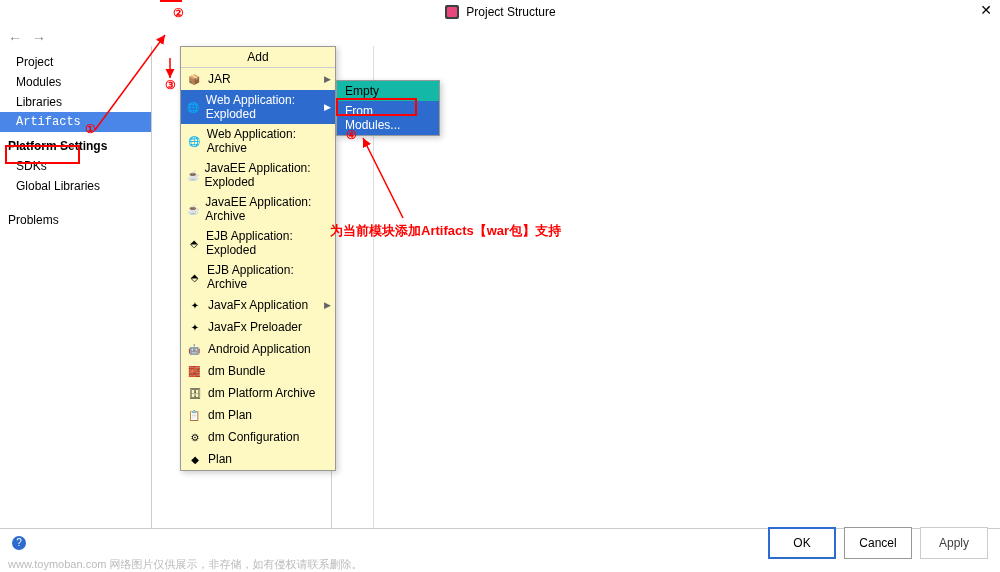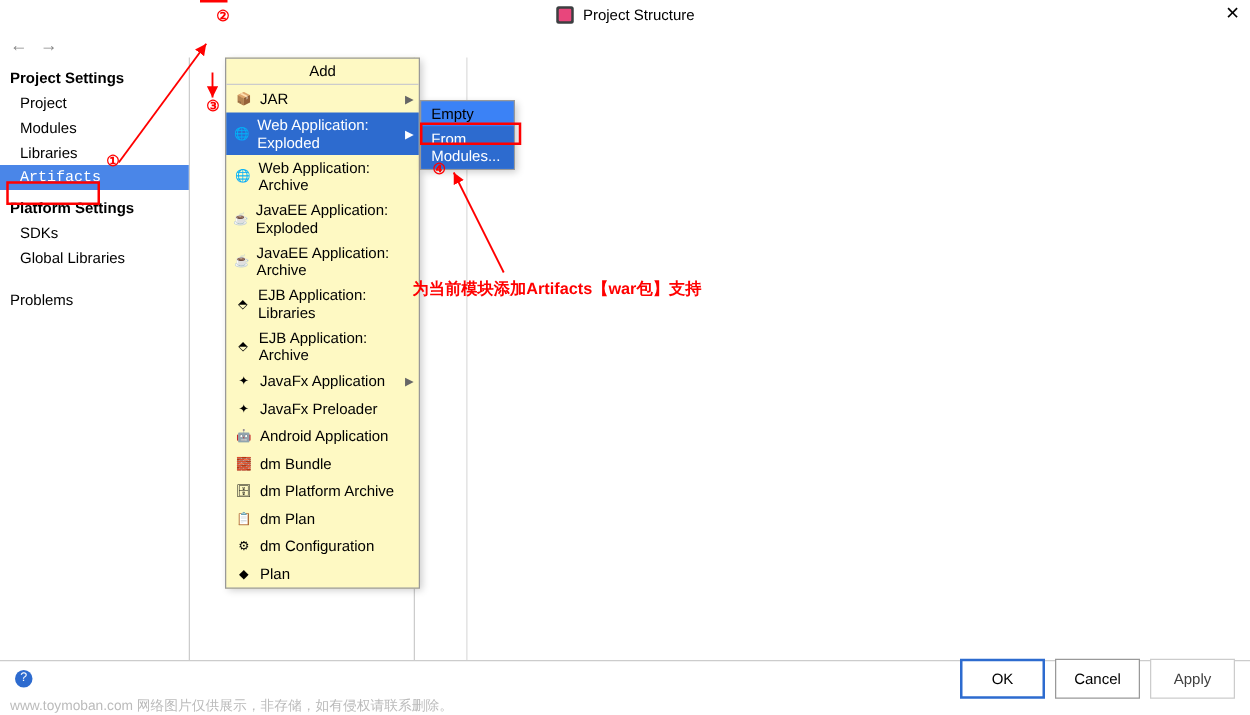--- a/index.html
+++ b/index.html
@@ -27,21 +27,21 @@
     .plus-btn { width: 22px; height: 22px; display: flex; align-items: center; justify-content: center; font-size: 16px; font-weight: bold; border: 2px solid red; cursor: pointer; }
     
     .popup-menu { position: absolute; top: 0; left: 28px; width: 156px; background: #fef9c3; border: 1px solid #999; box-shadow: 2px 2px 6px rgba(0,0,0,.2); z-index: 10; }
     .popup-header { text-align: center; padding: 3px 0; border-bottom: 1px solid #ccc; font-size: 12px; }
     .popup-item { display: flex; align-items: center; padding: 3px 6px; cursor: pointer; position: relative; }
     .popup-item.selected { background: #2D6BCF; color: #fff; }
     .popup-item.selected .arrow { color: #fff; }
     .popup-item .ico { width: 16px; height: 16px; margin-right: 5px; display: inline-flex; align-items: center; justify-content: center; font-size: 10px; }
     .popup-item .arrow { position: absolute; right: 4px; font-size: 9px; color: #666; }
     
-    .submenu { position: absolute; top: 34px; left: 184px; width: 76px; background: #3b82f6; border: 1px solid #999; box-shadow: 2px 2px 6px rgba(0,0,0,.2); z-index: 11; }
+    .submenu { position: absolute; top: 34px; left: 184px; width: 104px; background: #14b8a6; border: 1px solid #999; box-shadow: 2px 2px 6px rgba(0,0,0,.2); z-index: 11; }
     .submenu-item { padding: 3px 8px; cursor: pointer; }
     .submenu-item.selected { background: #2D6BCF; color: #fff; }
     
     .footer { position: absolute; bottom: 16px; left: 0; right: 0; height: 28px; border-top: 1px solid #ccc; display: flex; align-items: center; justify-content: flex-end; padding: 0 12px; gap: 8px; }
     .help-icon { position: absolute; left: 12px; width: 14px; height: 14px; border-radius: 50%; background: #2D6BCF; color: #fff; font-size: 10px; display: flex; align-items: center; justify-content: center; }
     .btn { min-width: 68px; height: 32px; border: 1px solid #999; background: #fff; font-size: 12px; cursor: pointer; }
     .btn.primary { border: 2px solid #2D6BCF; }
     .btn.disabled { color: #404040; border-color: #ccc; }
     
     .watermark { position: absolute; bottom: 0; left: 0; right: 0; height: 16px; font-size: 11px; color: #bbb; padding-left: 8px; display: flex; align-items: center; }
@@ -71,21 +71,20 @@
   <span class="nav-arrow">→</span>
 </div>
 
 <div class="toolbar">
   <div class="plus-btn">+</div>
 
 </div>
 
 <div class="body-area">
   <div class="sidebar">
-    <div class="side-header">Project Settings</div>
     <div id="side1">
         <div class="side-item">Project</div>
         <div class="side-item">Modules</div>
         <div class="side-item">Libraries</div>
         <div class="side-item selected">Artifacts</div>
       </div>
     <div class="side-header" style="margin-top:4px">Platform Settings</div>
     <div id="side2">
         <div class="side-item">SDKs</div>
         <div class="side-item">Global Libraries</div>
@@ -113,21 +112,21 @@
           <div class="popup-item">
             <span class="ico">☕</span>
             <span>JavaEE Application: Exploded</span>
           </div>
           <div class="popup-item">
             <span class="ico">☕</span>
             <span>JavaEE Application: Archive</span>
           </div>
           <div class="popup-item">
             <span class="ico">⬘</span>
-            <span>EJB Application: Libraries</span>
+            <span>EJB Application: Exploded</span>
           </div>
           <div class="popup-item">
             <span class="ico">⬘</span>
             <span>EJB Application: Archive</span>
           </div>
           <div class="popup-item">
             <span class="ico">✦</span>
             <span>JavaFx Application</span>
             <span class="arrow">▶</span>
           </div>

